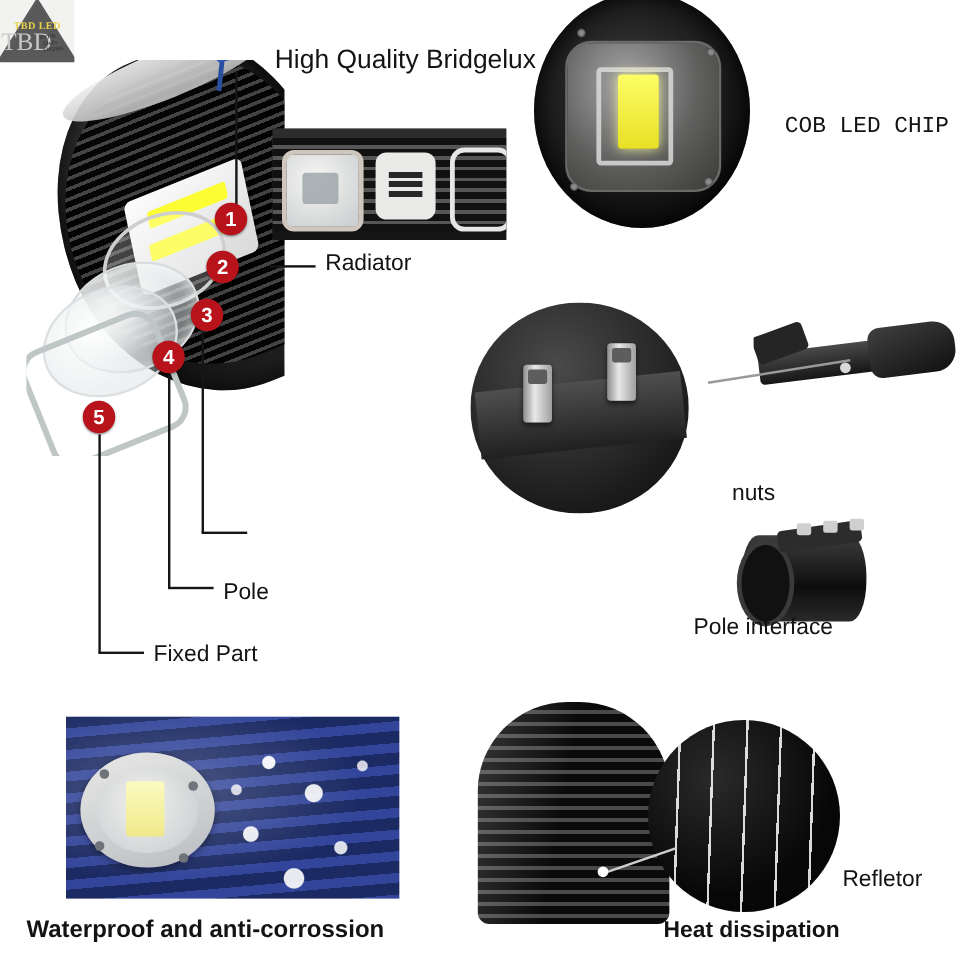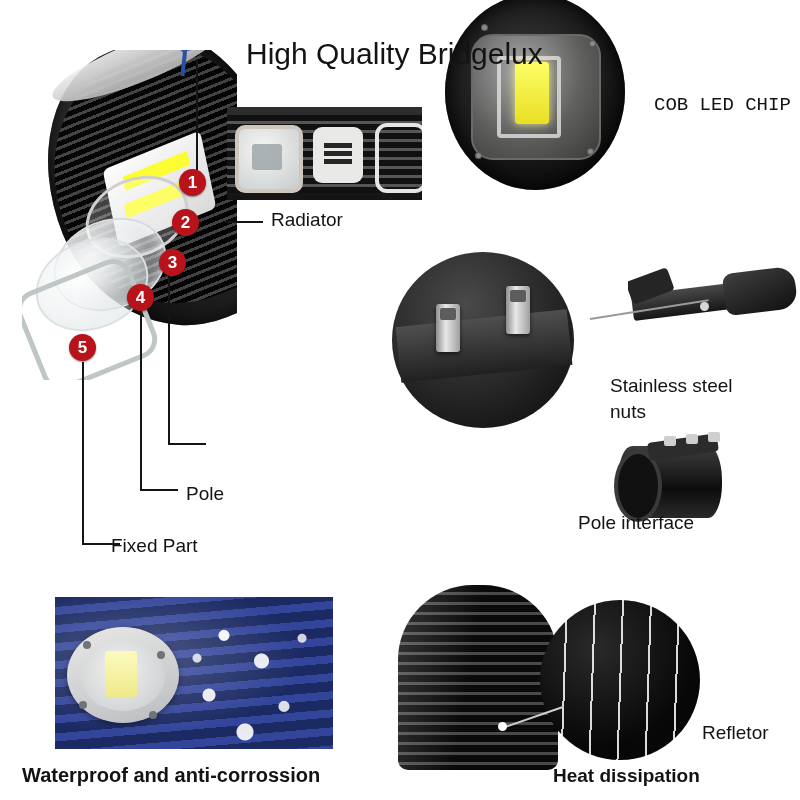--- a/index.html
+++ b/index.html
@@ -197,20 +197,27 @@
   .callout-dot{position:absolute;width:9px;height:9px;border-radius:50%;
         background:#fff;z-index:16;}
   .thin-line{position:absolute;background:#9a9a9a;height:2px;
         transform-origin:left center;z-index:15;}
 </style>
 </head>
 <body>
 
 <div id="stage">
 
+  <div class="logo">
+    <div class="tri"></div>
+    <div class="tbdled">TBD LED</div>
+    <div class="big">TBD</div>
+    <div class="sub">UYTÍN</div>
+    <div class="sub" style="top:33px;left:36px;">CHẤT LƯỢNG</div>
+  </div>
 
   <div class="photo" id="exploded">
     <div class="body"></div>
     <div class="fins"></div>
     <div class="rim"></div>
     <div class="pole"></div>
     <div class="polehead"></div>
     <div class="cob">
       <i class="a"></i>
       <i class="b"></i>
@@ -284,21 +291,21 @@
     <div class="shape"></div>
     <div class="gloss"></div>
   </div>
   <div class="callout-dot" style="left:498px;top:722px;"></div>
   <div class="callout-line" style="left:505px;top:726px;width:62px;transform:rotate(-19deg);"></div>
   <div class="photo" id="radZoom">
     <div class="disc"></div>
     <div class="gl"></div>
   </div>
 
-  <div class="lbl" style="left:246px;top:37px;font-size:30px;">High Quality Bridgelux</div>
+  <div class="lbl" style="left:229px;top:37px;font-size:22px;">High Quality Bridgelux</div>
 
   <div class="lbl" style="left:654px;top:94px;font-size:19px;font-family:Liberation Mono, monospace;">COB LED CHIP</div>
 
   <div class="badge" style="left:179px;top:169px;">1</div>
   <div class="badge" style="left:172px;top:209px;">2</div>
   <div class="badge" style="left:159px;top:249px;">3</div>
   <div class="badge" style="left:127px;top:284px;">4</div>
   <div class="badge" style="left:69px;top:334px;">5</div>
 
   <div class="vline" style="left:196px;top:60px;height:124px;"></div>
@@ -307,23 +314,22 @@
 
   <div class="vline" style="left:168px;top:276px;height:168px;"></div>
   <div class="hline" style="left:168px;top:443px;width:38px;"></div>
 
   <div class="vline" style="left:140px;top:312px;height:178px;"></div>
   <div class="hline" style="left:140px;top:489px;width:38px;"></div>
   <div class="lbl" style="left:186px;top:483px;">Pole</div>
 
   <div class="vline" style="left:82px;top:362px;height:182px;"></div>
   <div class="hline" style="left:82px;top:543px;width:38px;"></div>
-  <div class="lbl" style="left:111px;top:535px;">Fixed Part</div>
-
-  <div class="lbl" style="left:610px;top:375px;">Stainless steel</div>
+  <div class="lbl" style="left:128px;top:535px;">Fixed Part</div>
+
   <div class="lbl" style="left:610px;top:401px;">nuts</div>
 
   <div class="lbl" style="left:578px;top:512px;">Pole interface</div>
 
   <div class="lbl" style="left:702px;top:722px;">Refletor</div>
   <div class="lbl" style="left:22px;top:764px;font-weight:bold;font-size:20px;">Waterproof and anti-corrossion</div>
 
   <div class="lbl" style="left:553px;top:765px;font-weight:bold;">Heat dissipation</div>
 
 </div>

